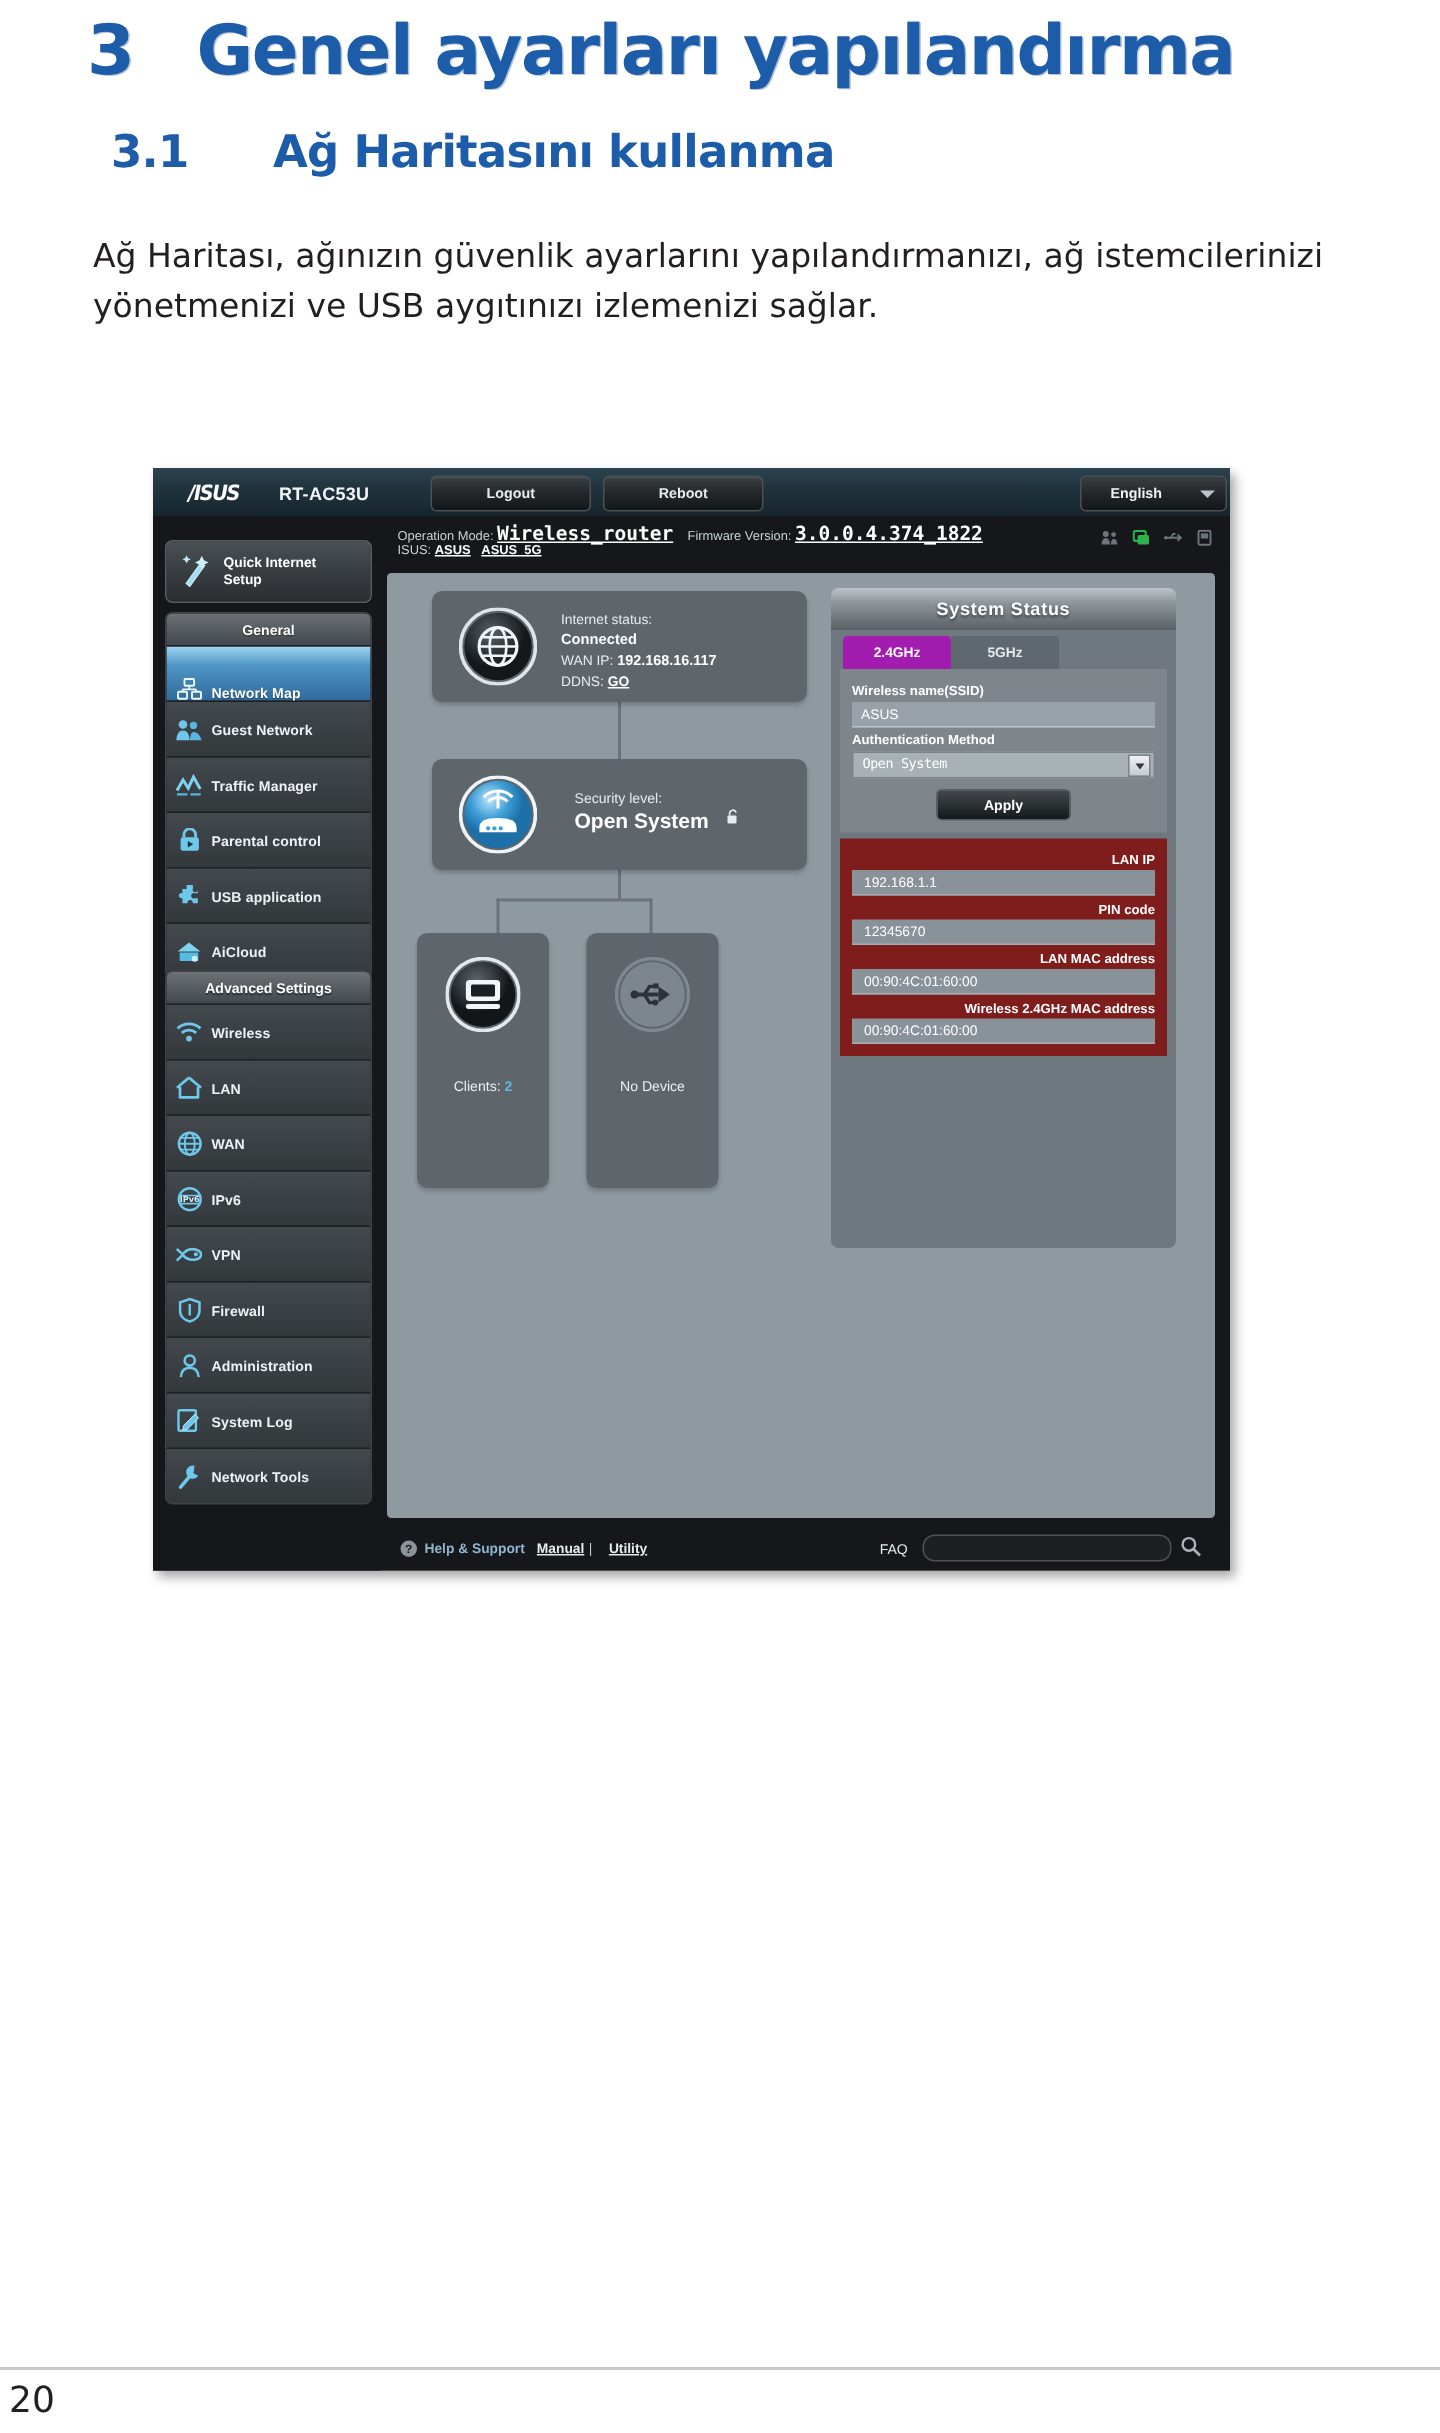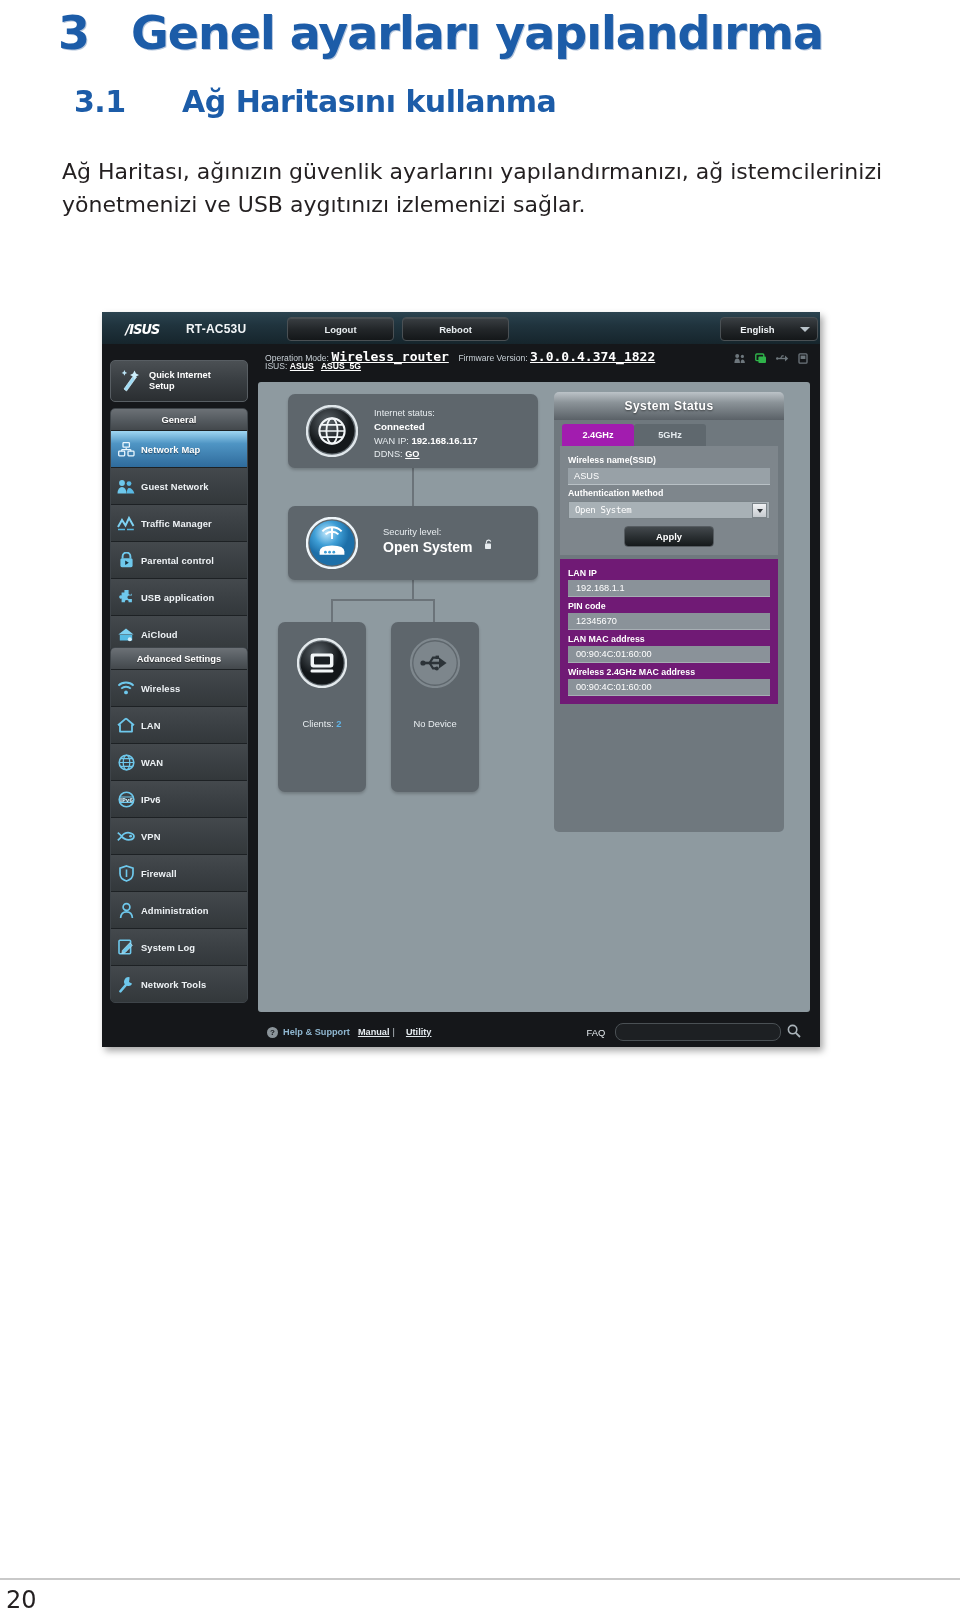--- a/index.html
+++ b/index.html
@@ -117,21 +117,21 @@
     font-size:9.4px;font-weight:bold;color:#ffffff;
     text-shadow:0 1px 1px rgba(0,0,0,.5);
   }
   .mitem{
     height:36px;border-top:1px solid #1d2124;
     display:flex;align-items:center;position:relative;
     background:linear-gradient(180deg,#44494d 0%,#3a3f43 55%,#33383b 100%);
   }
   .mitem .ico{width:30px;display:flex;align-items:center;justify-content:center;}
   .mitem .lab{font-size:9.4px;font-weight:bold;color:#eef2f5;letter-spacing:.1px;}
-  .mitem.active{background:linear-gradient(180deg,#9fd6f2 0%,#4f95c4 35%,#2f6b9c 100%);}
+  .mitem.active{background:linear-gradient(180deg,#9fd6f2 0%,#4f95c4 35%,#2f6b9c 100%);align-items:flex-end;}
   .mitem.active .lab{color:#ffffff;text-shadow:0 1px 1px rgba(0,0,0,.45);}
   .mitem.active:after{
     content:"";position:absolute;right:-11px;top:9px;
     width:0;height:0;border-top:9px solid transparent;border-bottom:9px solid transparent;
     border-left:11px solid #3f7cae;
   }
 
   
   .board{
     position:absolute;left:156px;top:70px;width:552px;height:630px;
@@ -203,21 +203,21 @@
     border-top:4px solid #31373b;display:block;
   }
   .apply-wrap{display:flex;justify-content:center;margin-top:7px;}
   .apply{
     width:88px;height:19px;border-radius:4px;
     background:linear-gradient(180deg,#43494d 0%,#2b3033 50%,#15191b 100%);
     border:1px solid #565c61;color:#ffffff;
     font-size:9.4px;font-weight:bold;
     display:flex;align-items:center;justify-content:center;
   }
-  .sys-stats{background:#701a75;margin:4px 6px 0 6px;padding:5px 8px 8px 8px;}
+  .sys-stats{background:#7f1d1d;margin:4px 6px 0 6px;padding:5px 8px 8px 8px;text-align:right;}
   .stat-lbl{font-size:8.8px;font-weight:bold;color:#ffffff;margin:4px 0 2px 0;}
   .stat-val{
     height:16px;background:#8a9299;border-bottom:1px solid #a6aeb3;
     display:flex;align-items:center;padding-left:8px;
     font-size:9.2px;color:#ffffff;
   }
 
   
   .foot{
     position:absolute;left:0;bottom:0;width:718px;height:30px;background:#15171a;

